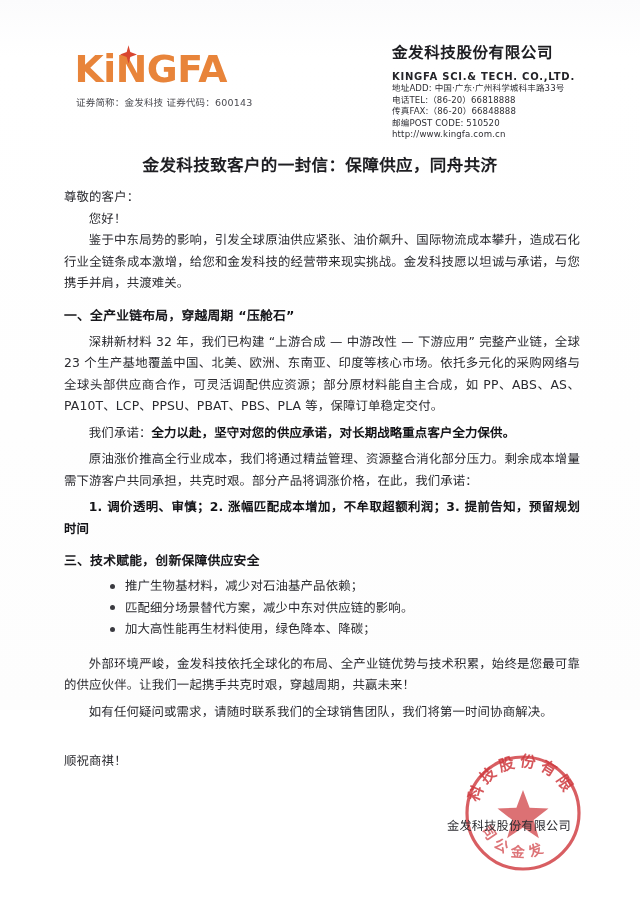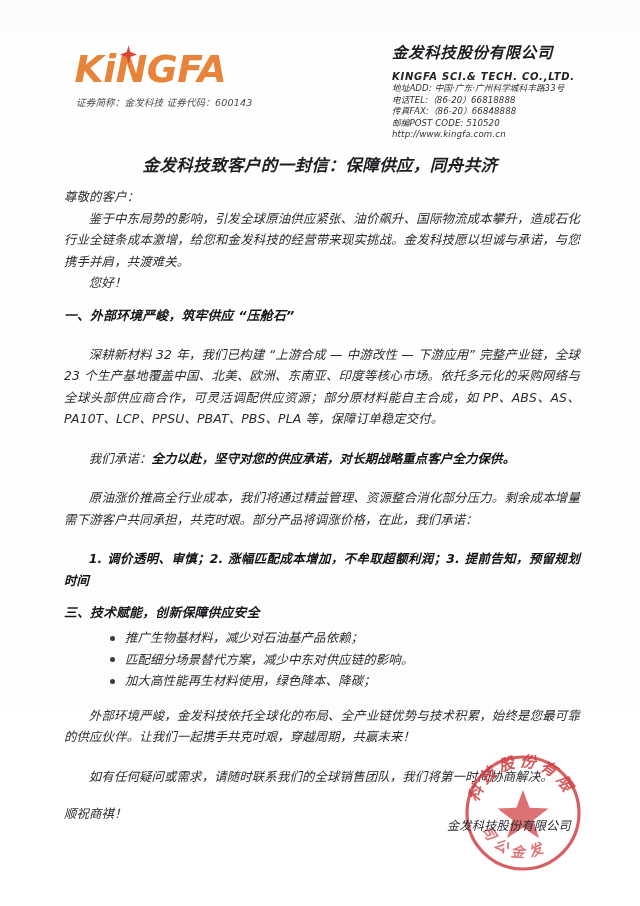--- a/index.html
+++ b/index.html
@@ -15,21 +15,20 @@
     font-family: "DejaVu Sans", "Liberation Sans", sans-serif;
     color: #2a2a2e;
     position: relative;
   }
   .page {
     position: relative;
     width: 640px;
     height: 710px;
     background: #fdfdfd;
     box-sizing: border-box;
-    font-style: italic;
   }
   
   .scan-tint {
     position: absolute;
     inset: 0;
     background:
       linear-gradient(180deg, #fbfbfc 0%, #ffffff 8%, #fefefe 60%, #fdfdfd 100%);
     pointer-events: none;
   }
 
@@ -142,21 +141,21 @@
   .indent { text-indent: 2em; }
   .sec-head {
     font-size: 12.8px;
     font-weight: 700;
     color: #17171b;
     line-height: 21px;
     margin-top: 11px;
     margin-bottom: 4px;
     letter-spacing: 0.25px;
   }
-  .para { margin-top: 18px; }
+  .para { margin-top: 5px; }
   .strong-line {
     font-weight: 700;
     color: #131317;
   }
   .bold { font-weight: 700; color: #131317; }
 
   ul.bullets {
     list-style: none;
     margin: 2px 0 0 0;
     padding: 0 0 0 46px;
@@ -174,21 +173,21 @@
     left: 0;
     top: 8.5px;
     width: 5px;
     height: 5px;
     border-radius: 50%;
     background: #3a3a40;
   }
 
   .closing { margin-top: 13px; }
   .signoff {
-    margin-top: 16px;
+    margin-top: 28px;
     font-size: 12.4px;
     line-height: 21.5px;
     color: #2b2b30;
   }
 
   
   .seal {
     position: absolute;
     left: 462px;
     top: 752px;
@@ -236,24 +235,24 @@
       <div class="company-line">邮编POST CODE: 510520</div>
       <div class="company-line url">http://www.kingfa.com.cn</div>
     </div>
   </div>
 
   <div class="doc-title">金发科技致客户的一封信：保障供应，同舟共济</div>
 
   <div class="body-area">
 
     <p class="salutation">尊敬的客户：</p>
+    <p class="indent">您好！</p>
     <p class="indent">鉴于中东局势的影响，引发全球原油供应紧张、油价飙升、国际物流成本攀升，造成石化行业全链条成本激增，给您和金发科技的经营带来现实挑战。金发科技愿以坦诚与承诺，与您携手并肩，共渡难关。</p>
-    <p class="indent">您好！</p>
-
-    <div class="sec-head">一、外部环境严峻，筑牢供应 “压舱石”</div>
+
+    <div class="sec-head">一、全产业链布局，穿越周期 “压舱石”</div>
     <p class="indent para">深耕新材料 32 年，我们已构建 “上游合成 — 中游改性 — 下游应用” 完整产业链，全球 23 个生产基地覆盖中国、北美、欧洲、东南亚、印度等核心市场。依托多元化的采购网络与全球头部供应商合作，可灵活调配供应资源；部分原材料能自主合成，如 PP、ABS、AS、PA10T、LCP、PPSU、PBAT、PBS、PLA 等，保障订单稳定交付。</p>
     <p class="indent para"><span>我们承诺：</span><span class="bold">全力以赴，坚守对您的供应承诺，对长期战略重点客户全力保供。</span></p>
 
     <p class="indent para">原油涨价推高全行业成本，我们将通过精益管理、资源整合消化部分压力。剩余成本增量需下游客户共同承担，共克时艰。部分产品将调涨价格，在此，我们承诺：</p>
     <p class="indent para strong-line">1. 调价透明、审慎；2. 涨幅匹配成本增加，不牟取超额利润；3. 提前告知，预留规划时间</p>
 
     <div class="sec-head">三、技术赋能，创新保障供应安全</div>
     <ul class="bullets">
       <li><span class="dot"></span><span>推广生物基材料，减少对石油基产品依赖；</span></li>
       <li><span class="dot"></span><span>匹配细分场景替代方案，减少中东对供应链的影响。</span></li>

